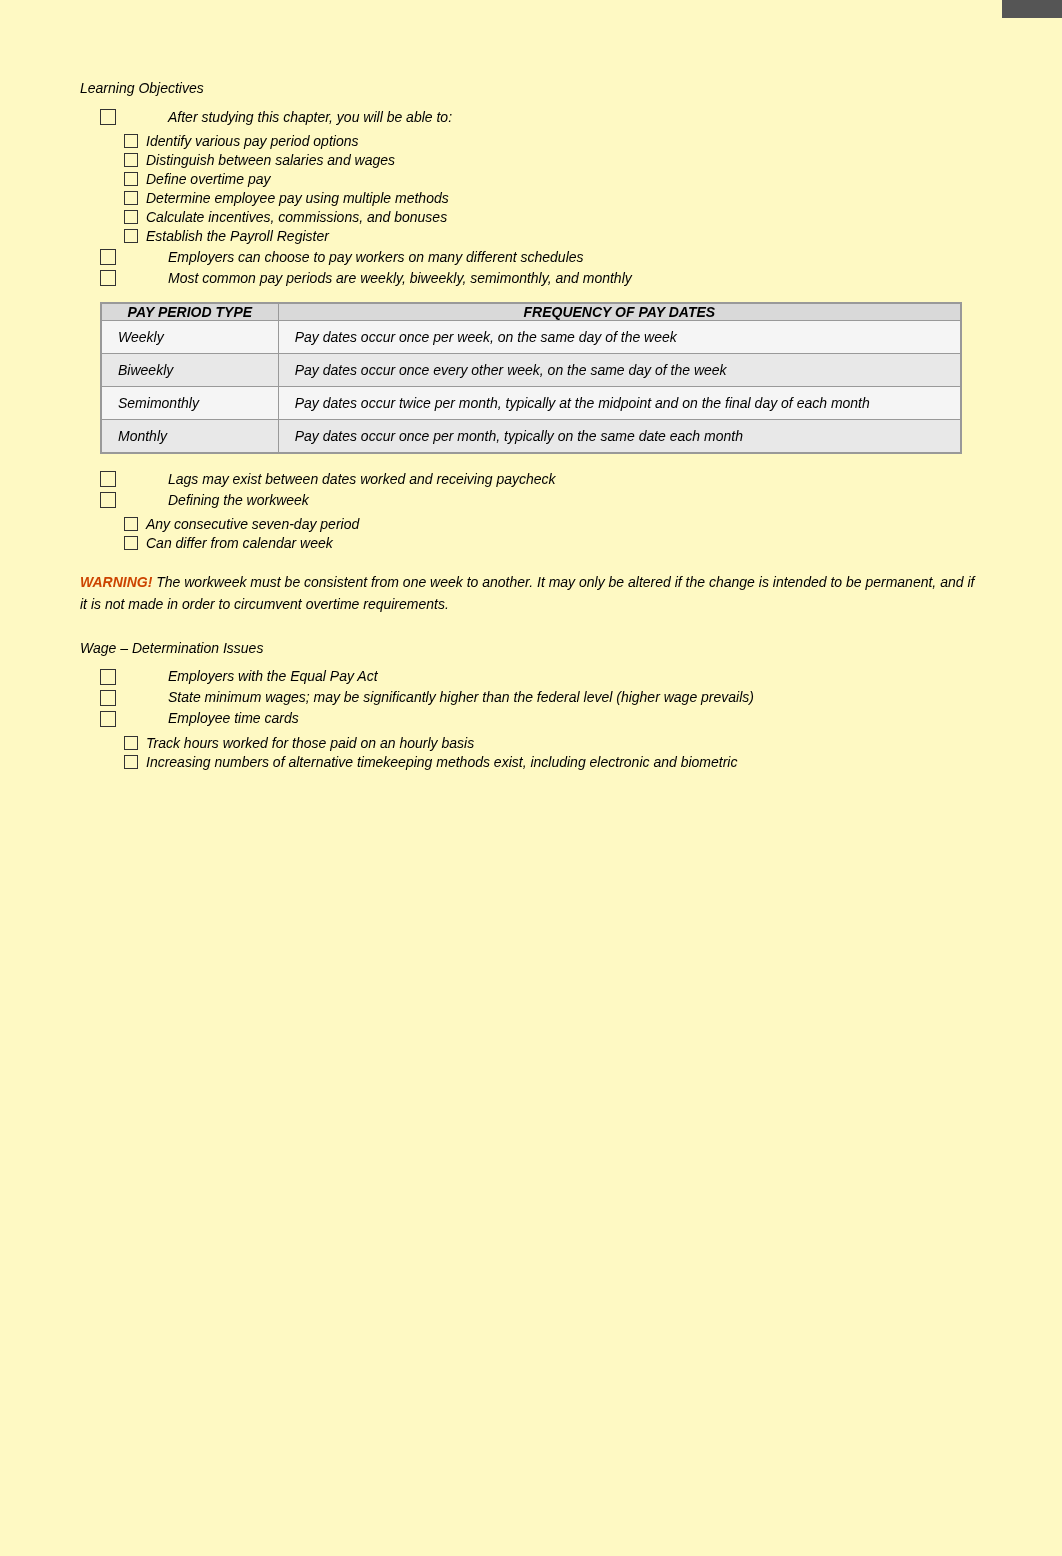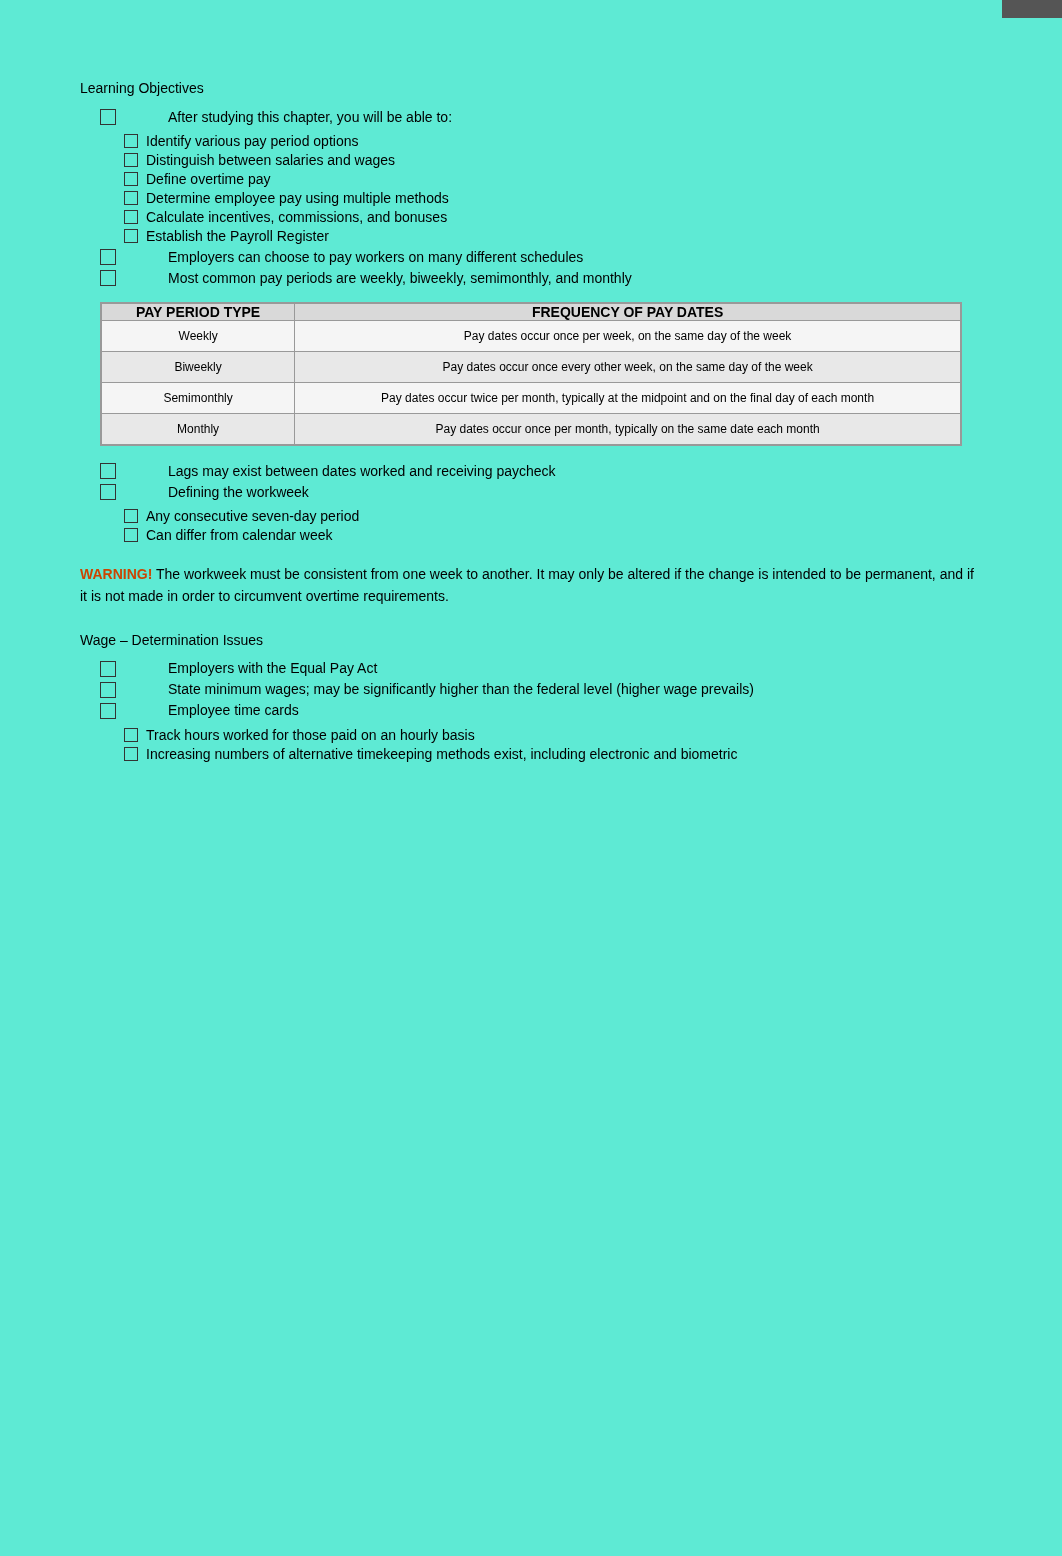--- a/index.html
+++ b/index.html
@@ -14,23 +14,24 @@
       background: #fff;
       color: #000;
       width: 1062px;
       min-height: 1556px;
       padding: 0;
     }
 
     .page {
       width: 1062px;
       min-height: 1556px;
-      background: #5eead4;
+      background: #fef9c3;
       padding: 40px 80px 80px 80px;
       position: relative;
+      font-style: italic;
     }
 
     .chapter-header {
       text-align: center;
       font-size: 22px;
       font-weight: normal;
       margin-bottom: 30px;
       padding-bottom: 10px;
     }
 
@@ -113,23 +114,22 @@
       background: #d9d9d9;
       border: 1px solid #999;
       padding: 0 16px;
       text-align: center;
       font-weight: bold;
       font-size: 14px;
     }
 
     table td {
       border: 1px solid #999;
-      padding: 8px 24px;
-      text-align: center;
-      font-size: 12px;
+      padding: 8px 16px;
+      font-size: 14px;
       vertical-align: middle;
     }
 
     table tr:nth-child(odd) td {
       background: #f5f5f5;
     }
 
     table tr:nth-child(even) td {
       background: #e8e8e8;
     }

